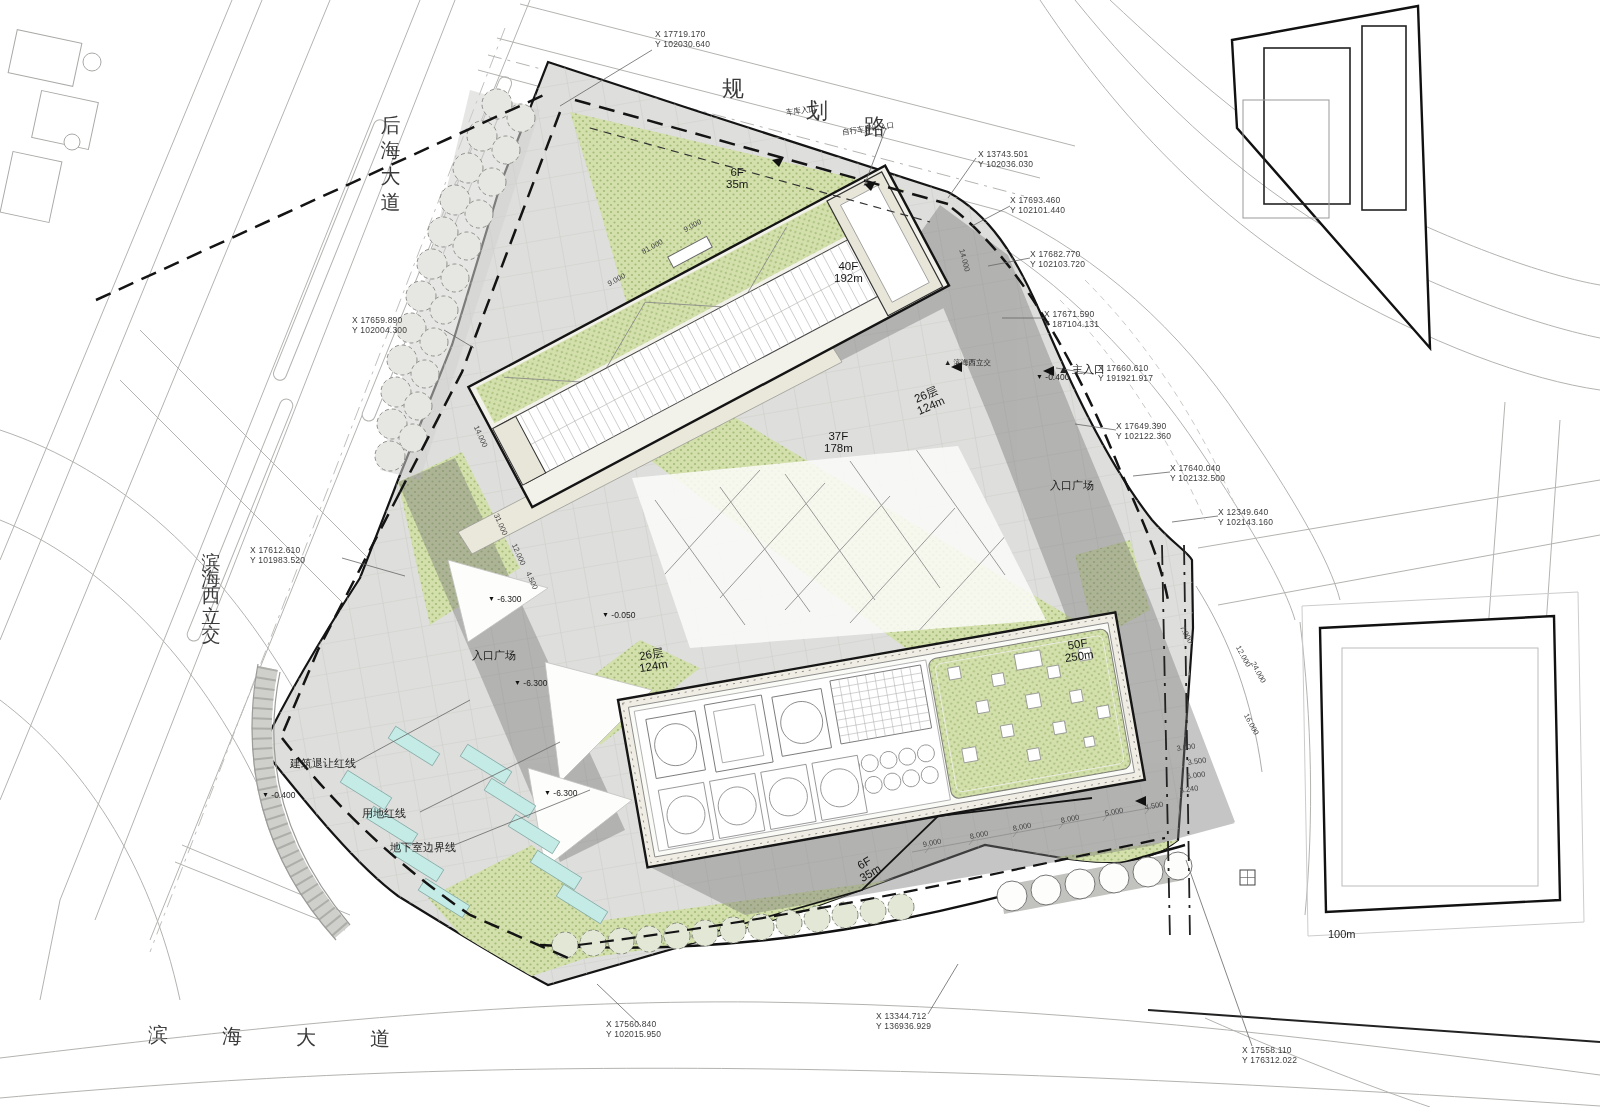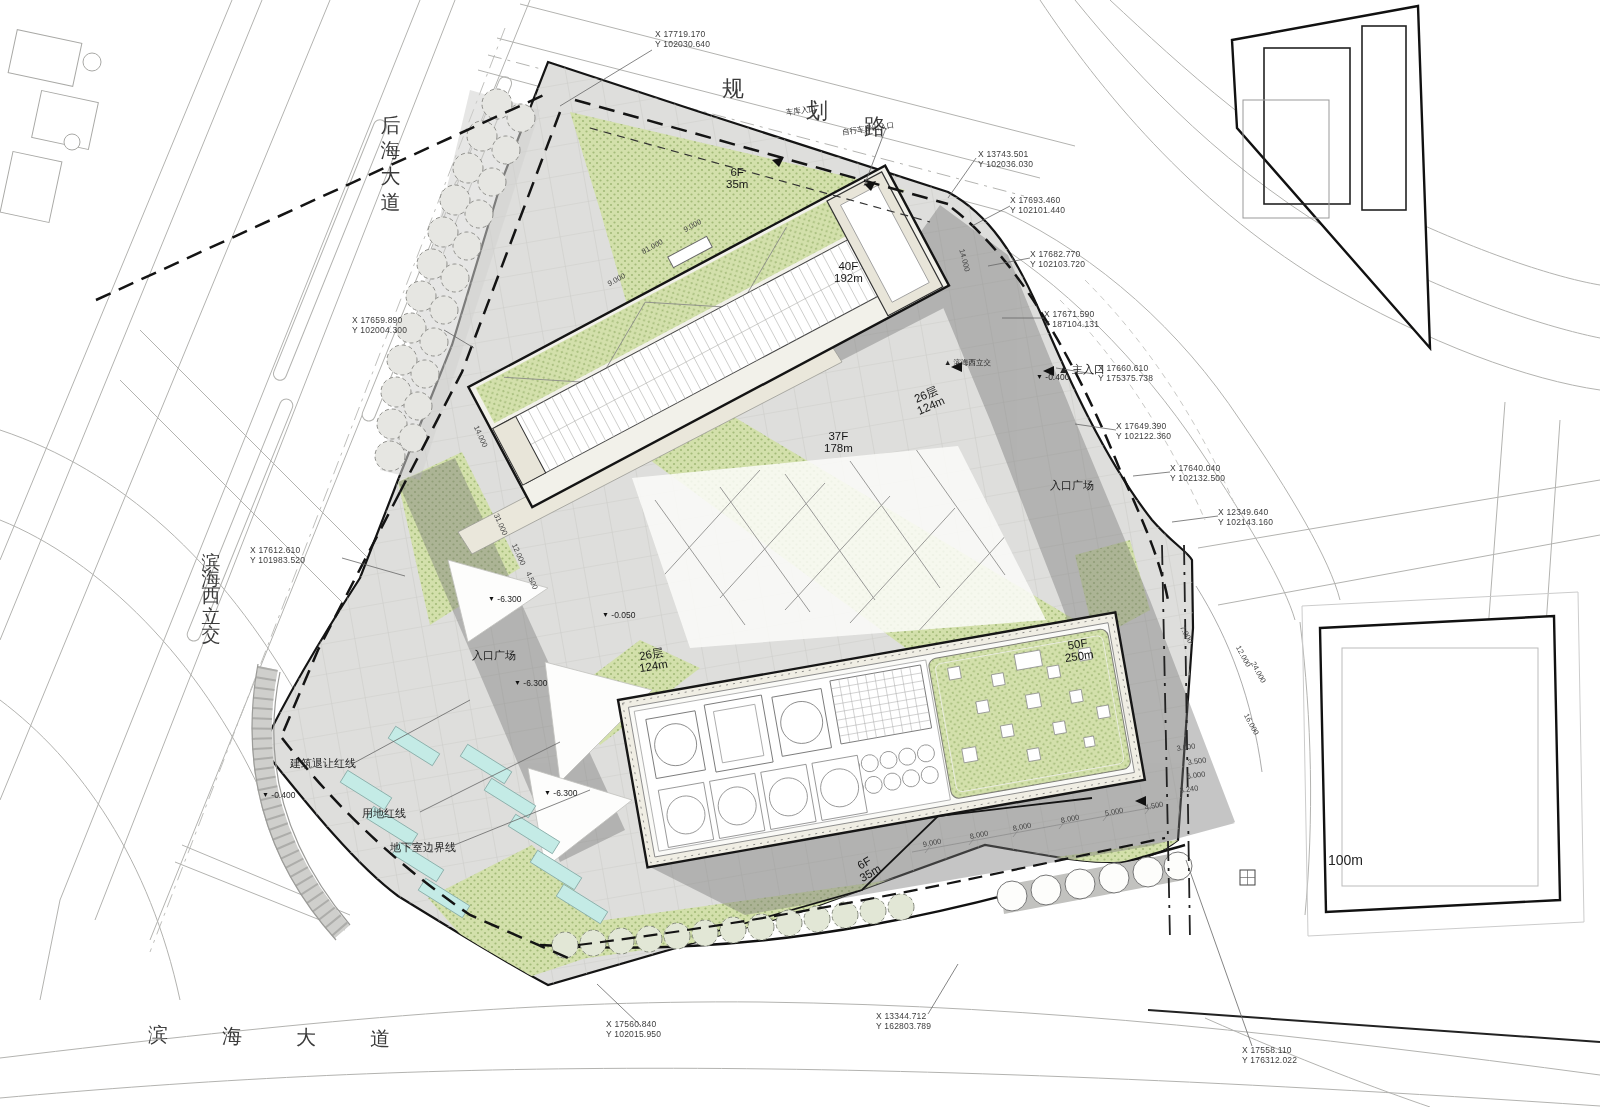--- a/index.html
+++ b/index.html
@@ -445,21 +445,21 @@
   <div class="lbl coord" style="left:1030px;top:250px">
       <span>X 17682.770</span>
       <span>Y 102103.720</span>
     </div>
   <div class="lbl coord" style="left:1044px;top:310px">
       <span>X 17671.590</span>
       <span>Y 187104.131</span>
     </div>
   <div class="lbl coord" style="left:1098px;top:364px">
       <span>X 17660.610</span>
-      <span>Y 175375.738</span>
+      <span>Y 191921.917</span>
     </div>
   <div class="lbl coord" style="left:1116px;top:422px">
       <span>X 17649.390</span>
       <span>Y 102122.360</span>
     </div>
   <div class="lbl coord" style="left:1170px;top:464px">
       <span>X 17640.040</span>
       <span>Y 102132.500</span>
     </div>
   <div class="lbl coord" style="left:1218px;top:508px">
@@ -473,37 +473,37 @@
   <div class="lbl coord" style="left:250px;top:546px">
       <span>X 17612.610</span>
       <span>Y 101983.520</span>
     </div>
   <div class="lbl coord" style="left:606px;top:1020px">
       <span>X 17560.840</span>
       <span>Y 102015.950</span>
     </div>
   <div class="lbl coord" style="left:876px;top:1012px">
       <span>X 13344.712</span>
-      <span>Y 162803.789</span>
+      <span>Y 136936.929</span>
     </div>
   <div class="lbl coord" style="left:1242px;top:1046px">
       <span>X 17558.110</span>
       <span>Y 176312.022</span>
     </div>
 
   <div class="lbl ann" style="left:786px;top:106px;transform:rotate(-8deg);font-size:7.5px">车库入口</div>
   <div class="lbl ann" style="left:842px;top:124px;transform:rotate(-8deg);font-size:7.5px">自行车库出入口</div>
   <div class="lbl ann" style="left:1058px;top:362px">▲ 主入口</div>
   <div class="lbl ann" style="left:1050px;top:478px">入口广场</div>
   <div class="lbl ann" style="left:472px;top:648px">入口广场</div>
   <div class="lbl ann" style="left:290px;top:756px">建筑退让红线</div>
   <div class="lbl ann" style="left:362px;top:806px">用地红线</div>
   <div class="lbl ann" style="left:390px;top:840px">地下室边界线</div>
   <div class="lbl ann" style="left:944px;top:358px;font-size:7.5px">▲ 滨海西立交</div>
-  <div class="lbl ann" style="left:1328px;top:852px;font-size:14px">100m</div>
+  <div class="lbl ann" style="left:1328px;top:928px;font-size:11px">100m</div>
 
   <div class="lbl dim" style="left:640px;top:248px;transform:rotate(-28deg)">81.000</div>
   <div class="lbl dim" style="left:606px;top:280px;transform:rotate(-28deg)">9.000</div>
   <div class="lbl dim" style="left:682px;top:226px;transform:rotate(-28deg)">9.000</div>
   <div class="lbl dim" style="left:480px;top:424px;transform:rotate(65deg)">14.000</div>
   <div class="lbl dim" style="left:500px;top:512px;transform:rotate(65deg)">31.000</div>
   <div class="lbl dim" style="left:518px;top:542px;transform:rotate(65deg)">12.000</div>
   <div class="lbl dim" style="left:532px;top:570px;transform:rotate(65deg)">4.500</div>
   <div class="lbl dim" style="left:1186px;top:624px;transform:rotate(62deg)">7.000</div>
   <div class="lbl dim" style="left:1242px;top:644px;transform:rotate(62deg)">12.000</div>

